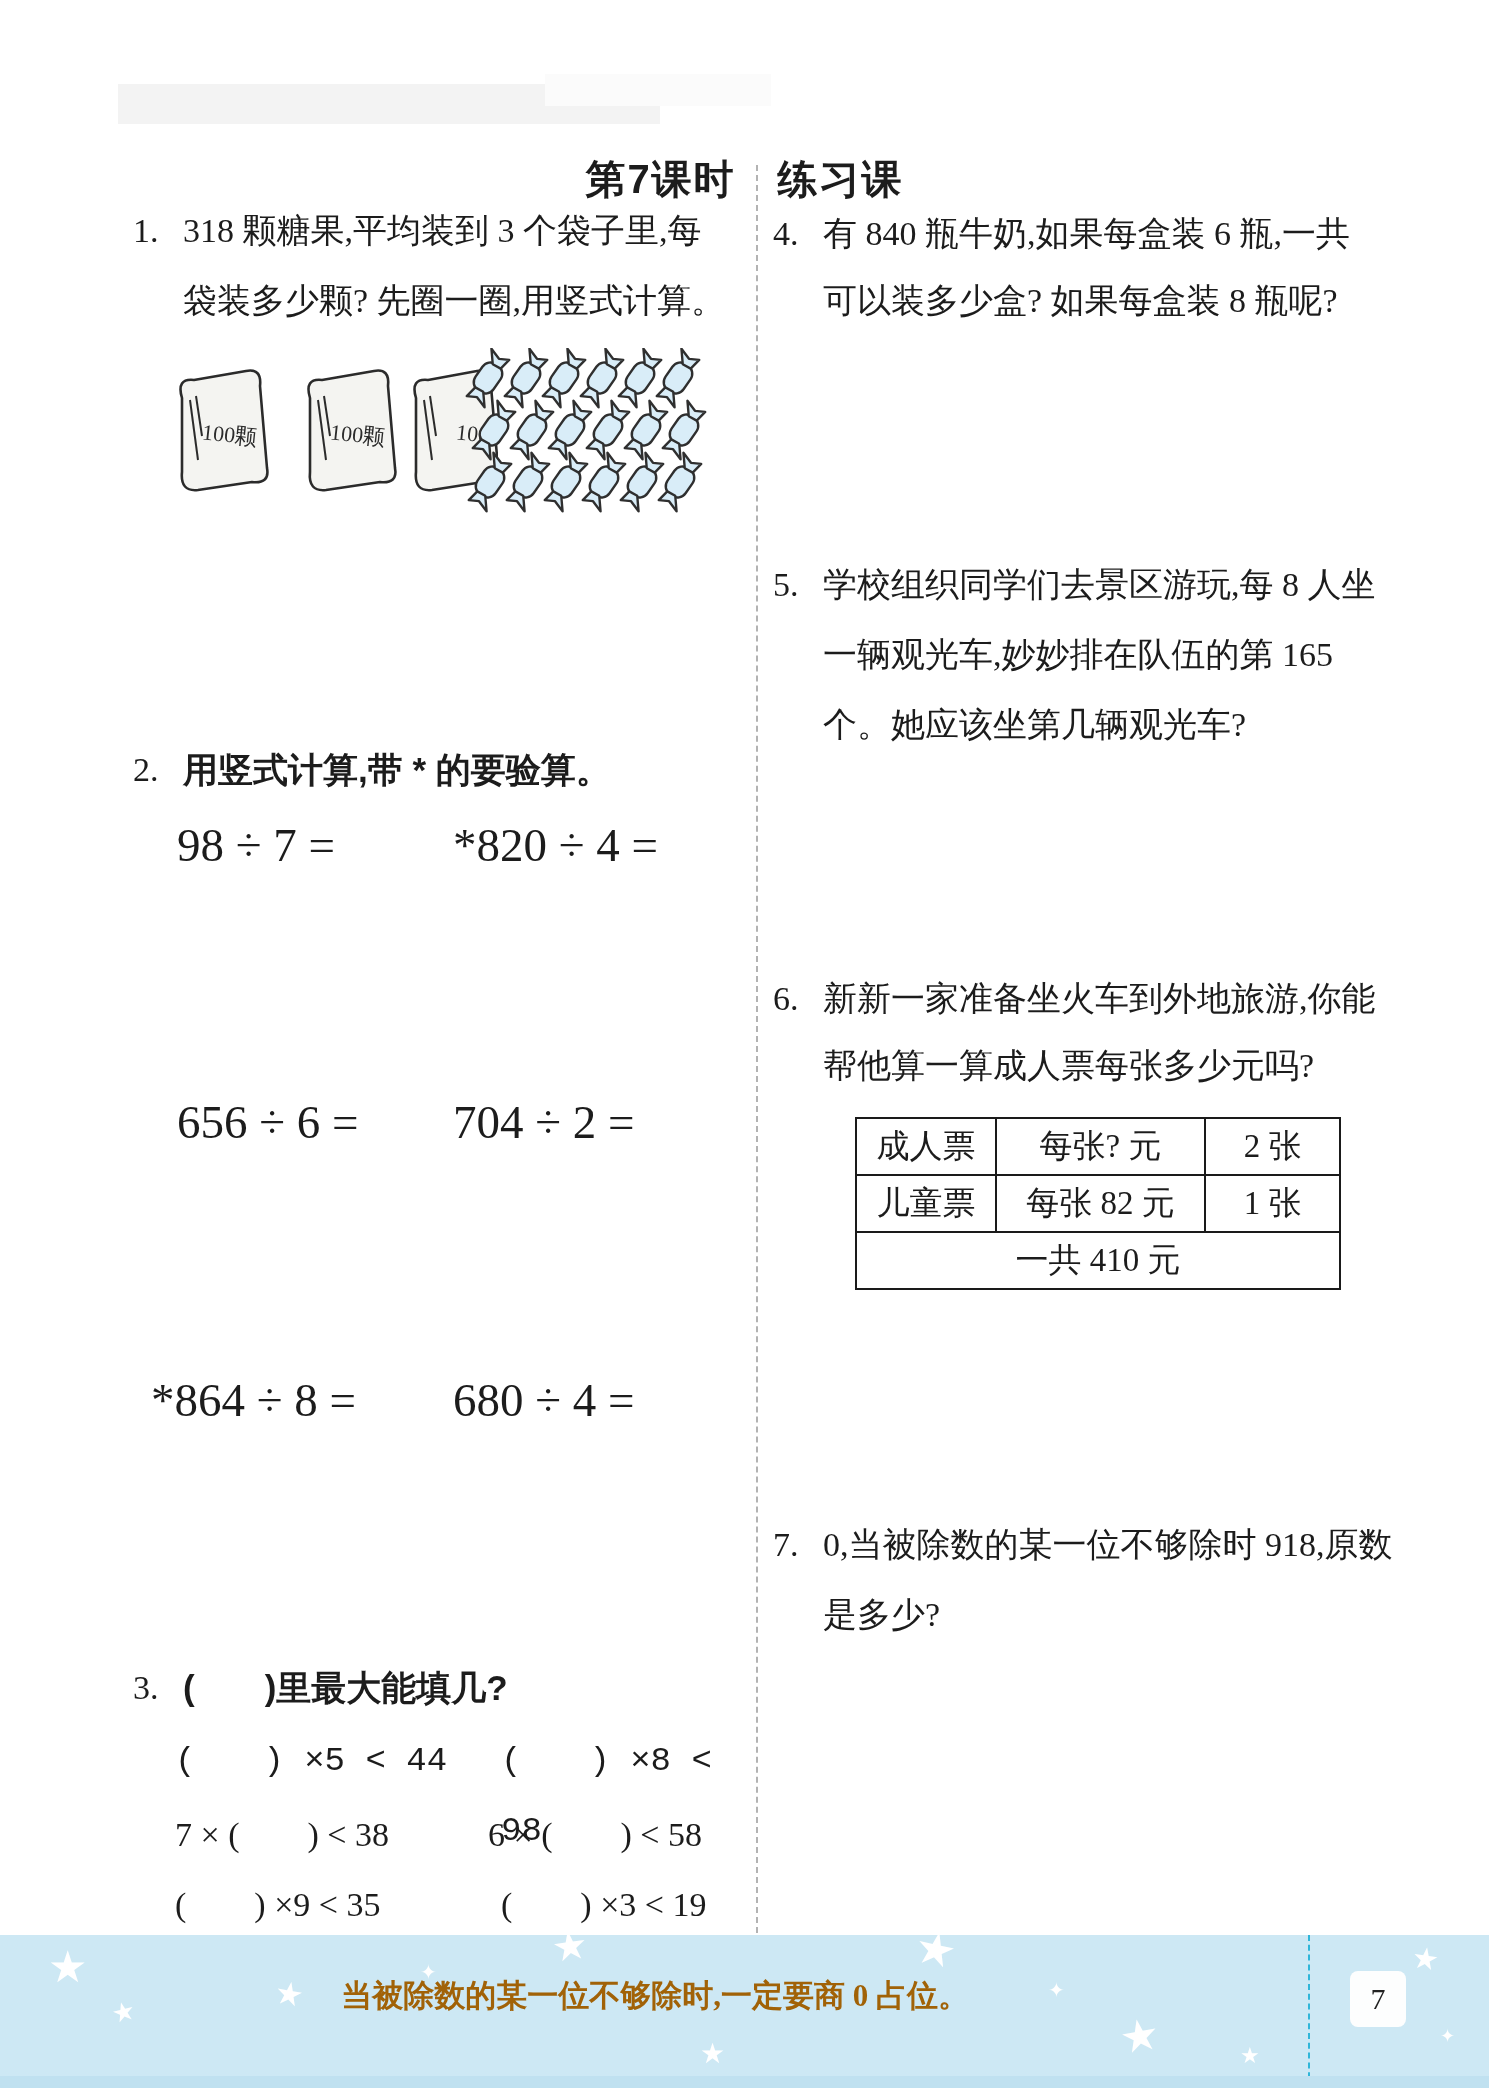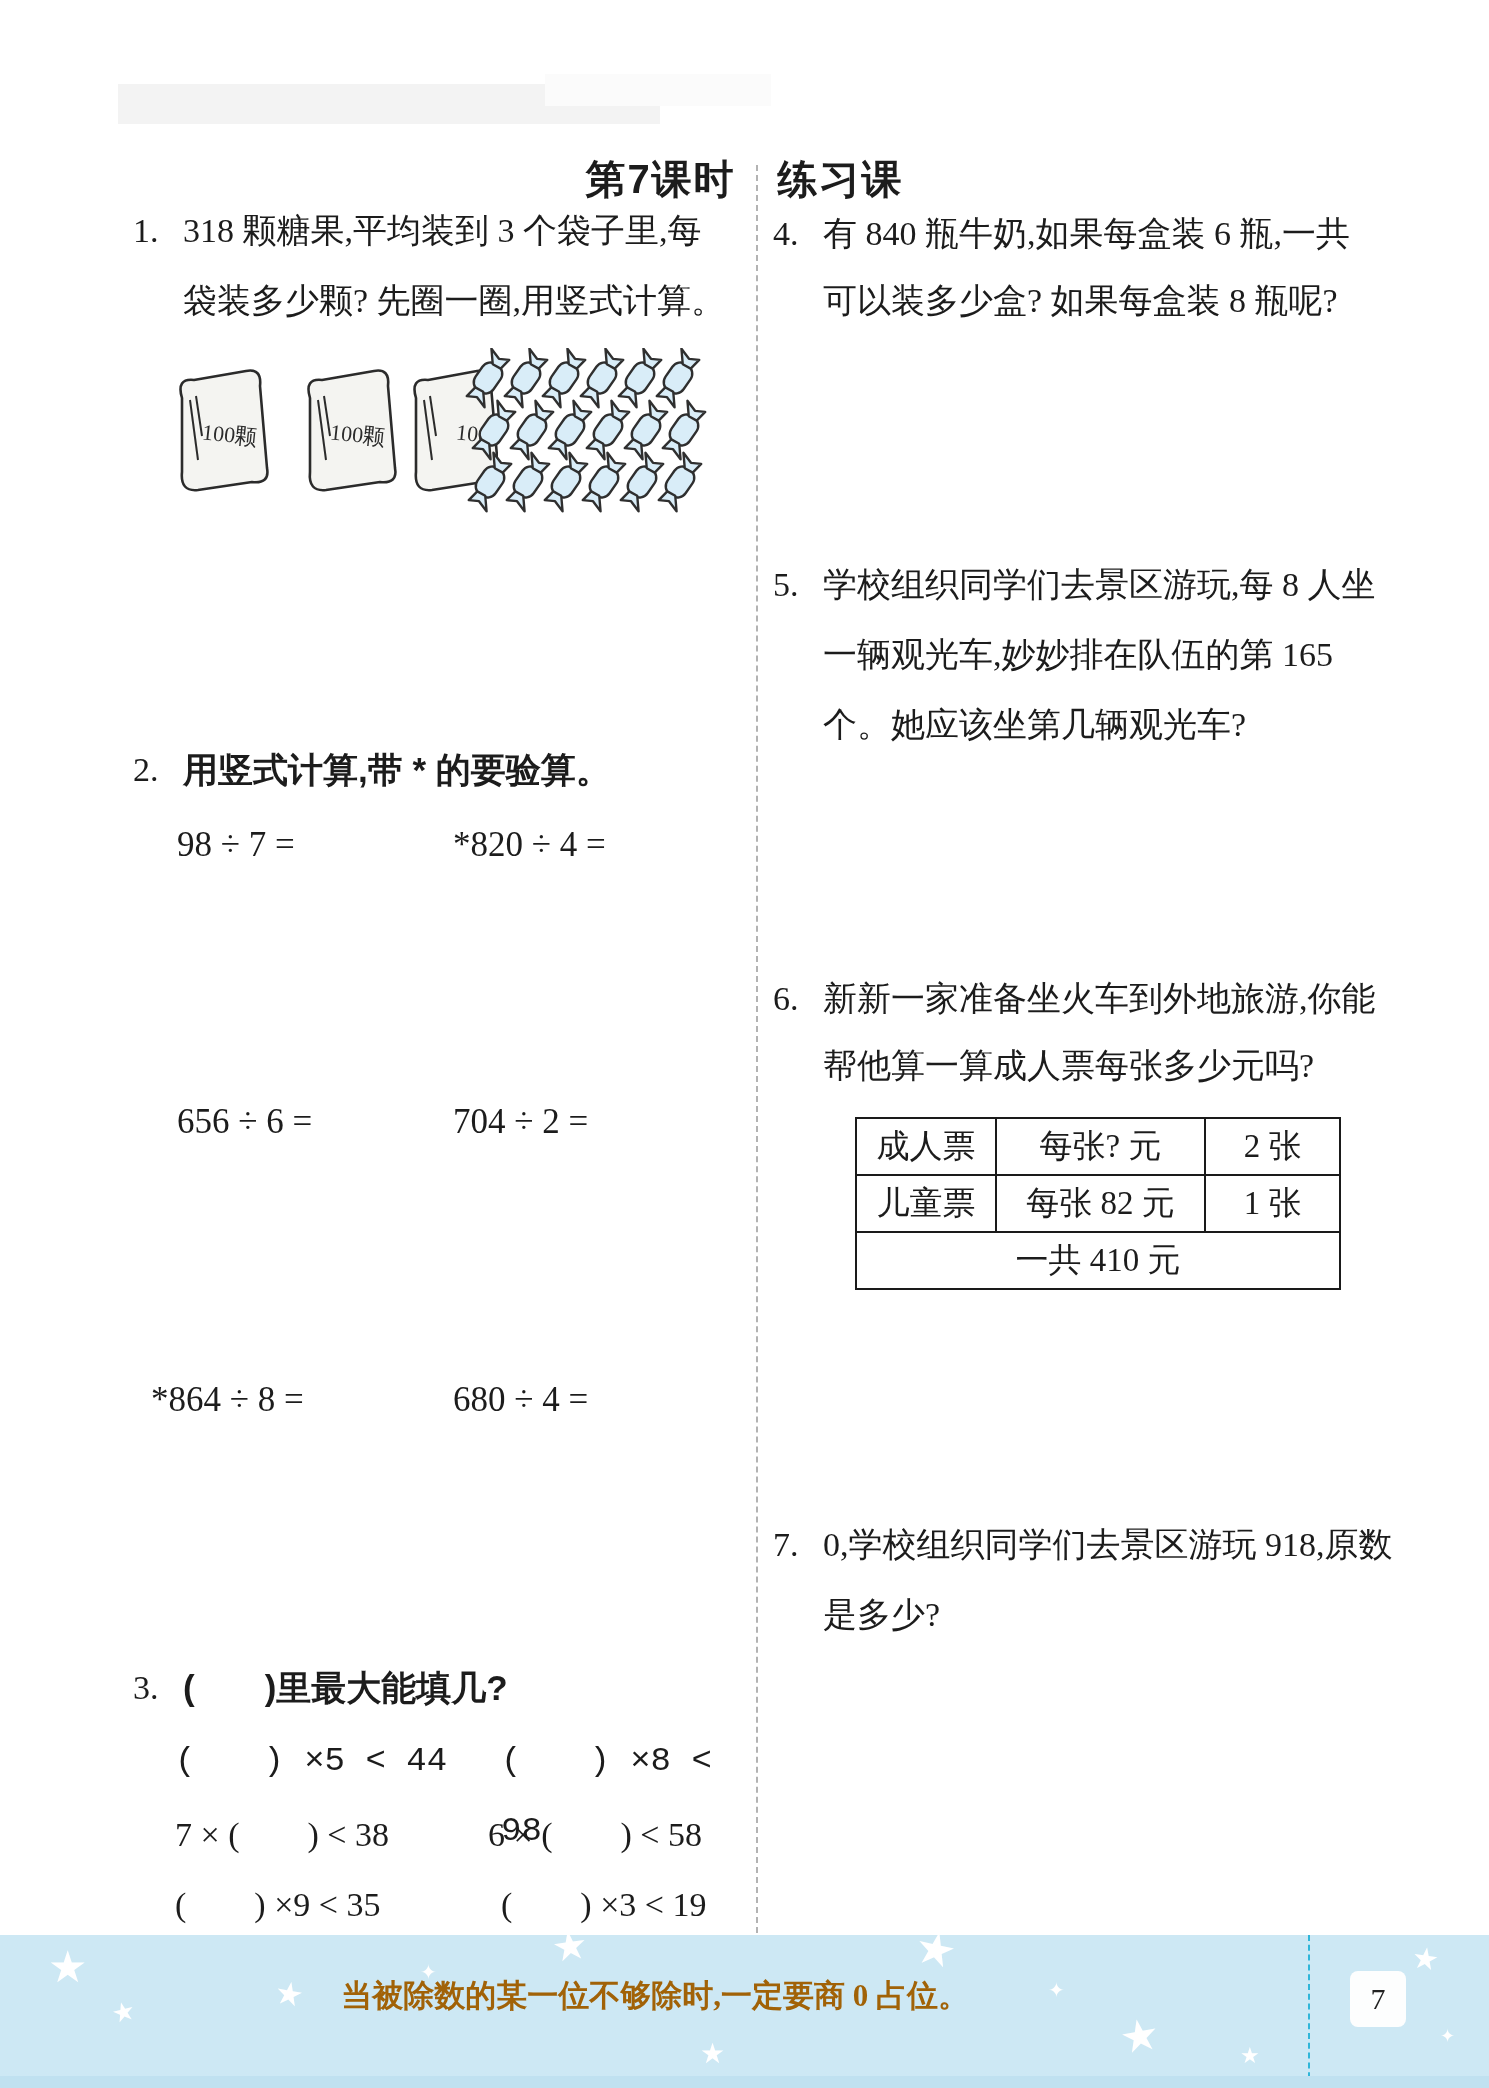--- a/index.html
+++ b/index.html
@@ -13,21 +13,21 @@
   .page-title{
     position:absolute;top:152px;left:0;width:100%;text-align:center;
     font-size:40px;font-weight:700;letter-spacing:2px;
     font-family:"Liberation Sans","DejaVu Sans",sans-serif;
   }
   .col-divider{position:absolute;left:756px;top:165px;height:1768px;border-left:2px dashed #b3b3b3;}
   .prob{position:absolute;font-size:34px;line-height:70px;}
   .prob .num{position:absolute;left:0;top:0;}
   .plines{padding-left:50px;}
   .headline{font-family:"Liberation Sans","DejaVu Sans",sans-serif;font-weight:700;font-size:35px;}
-  .eqrow{position:absolute;height:70px;font-size:35px;line-height:70px;width:630px;}
+  .eqrow{position:absolute;height:70px;font-size:47px;line-height:70px;width:630px;}
   .eqrow .eq-l{position:absolute;left:44px;}
   .eqrow .eq-r{position:absolute;left:320px;}
   .ineqrow{position:absolute;height:70px;font-size:34px;line-height:70px;width:630px;}
   .ineqrow .eq-l{position:absolute;left:42px;}
   .ineqrow .eq-r{position:absolute;left:368px;}
   .artwork{position:absolute;left:168px;top:348px;width:545px;height:170px;}
   .bags-svg{position:absolute;left:0;top:12px;}
   .candies-svg{position:absolute;left:296px;top:0;}
   .price-table{
     position:absolute;left:855px;top:1117px;border-collapse:collapse;
@@ -196,21 +196,21 @@
   </tr>
   <tr>
     <td colspan="3">一共 410 元</td>
   </tr>
 </tbody>
   </table>
 
 <div class="prob" style="left:773px;top:1510px;width:645px;">
   <span class="num">7.</span>
   <div class="plines">
-    <div>0,学校组织同学们去景区游玩 918,原数</div>
+    <div>0,当被除数的某一位不够除时 918,原数</div>
     <div>是多少?</div>
   </div>
 </div>
 
 <div class="footer-band">
   <span class="star" style="left:48px;top:11px;font-size:44px;">★</span>
   <span class="star" style="left:112px;top:65px;font-size:26px;transform:rotate(-14deg);">★</span>
   <span class="star" style="left:275px;top:43px;font-size:32px;transform:rotate(10deg);">★</span>
   <span class="star" style="left:420px;top:27px;font-size:20px;">✦</span>
   <span class="star" style="left:552px;top:-8px;font-size:40px;transform:rotate(-8deg);">★</span>

